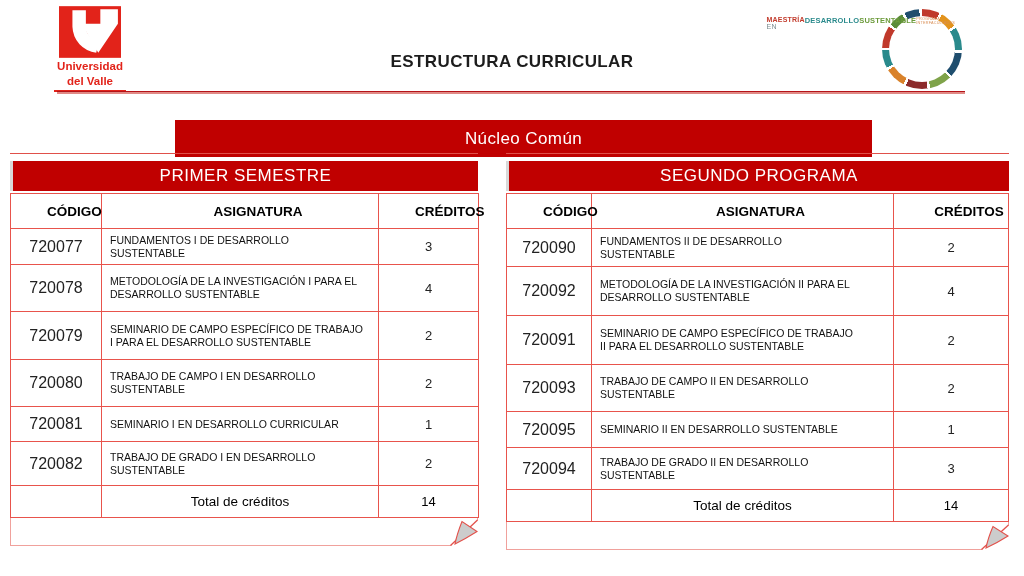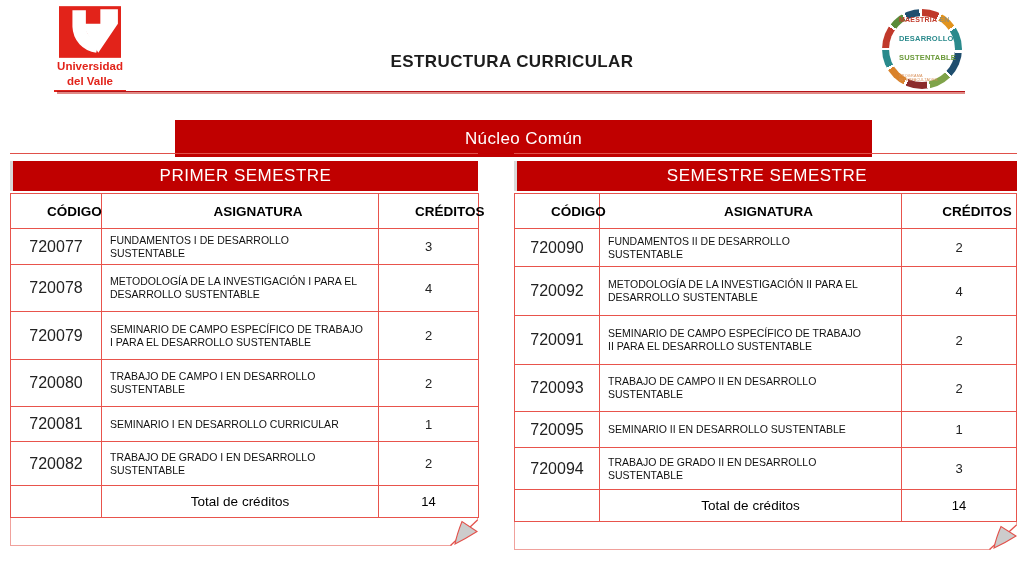--- a/index.html
+++ b/index.html
@@ -24,38 +24,38 @@
       #2a8a8c 58deg 92deg,#fff 92deg 96deg,
       #1f4e6e 96deg 132deg,#fff 132deg 136deg,
       #7fa34a 136deg 168deg,#fff 168deg 172deg,
       #8c2b2b 172deg 204deg,#fff 204deg 208deg,
       #d9822b 208deg 238deg,#fff 238deg 242deg,
       #2a8a8c 242deg 268deg,#fff 268deg 272deg,
       #c0392b 272deg 304deg,#fff 304deg 308deg,
       #5b8c3a 308deg 330deg,#fff 330deg 334deg,
       #1f4e6e 334deg 356deg,#fff 356deg 360deg); }
   .mds-inner { position:absolute; inset:7px; border-radius:50%; background:#fff;
-    display:flex; flex-direction:column; justify-content:space-between; padding-left:10px; }
+    display:flex; flex-direction:row; justify-content:flex-end; padding-left:10px; }
   .mds-l1 { font-size:7px; font-weight:bold; letter-spacing:.2px; }
   .mds-l1 .strong { color:#c23b2c; }
   .mds-l1 .light { color:#7a8b8f; font-weight:normal; }
   .mds-l2 { font-size:7.5px; font-weight:bold; color:#2a8a8c; letter-spacing:.2px; }
   .mds-l3 { font-size:7.5px; font-weight:bold; color:#6b9a3a; letter-spacing:.2px; }
   .mds-l4 { font-size:3.8px; color:#d98f57; letter-spacing:.2px; margin-top:1px; }
 
   .header-rule { position:absolute; left:57px; top:91px; width:908px; height:3px;
     background:#b51318; border-bottom:2px solid #e08a86; }
 
   
   .banner { position:absolute; left:175px; top:108px; width:697px; height:37px;
     background:#c00000; color:#fff; font-size:17px; font-weight:500;
     display:flex; align-items:center; justify-content:center; letter-spacing:.4px;margin-top:12px; }
 
   
-  .tables { position:absolute; left:10px; top:153px; width:1003px; display:flex; gap:36px; align-items:flex-start; }
+  .tables { position:absolute; left:10px; top:153px; width:1003px; display:flex; gap:28px; align-items:flex-start; }
   .sem { border-top:1px solid #e0504a; padding-top:7px; }
   .sem.t1 { width:468px; }
   .sem.t2 { width:503px; }
 
   .band { height:30px; background:#c00000; border-left:3px solid #d9d9d9;
     color:#fff; font-size:17px; letter-spacing:.5px;
     display:flex; align-items:center; justify-content:center; }
 
   table { border-collapse:collapse; width:100%; margin-top:2px; table-layout:fixed; }
   th, td { border:1px solid #e8534c; vertical-align:middle; }
@@ -171,21 +171,21 @@
       <div class="strip">
         <svg width="34" height="29" viewBox="0 0 34 29">
           <polygon points="7,29 34,29 34,3" fill="#ffffff"></polygon>
           <line x1="6.5" y1="28.5" x2="33.5" y2="3" stroke="#e2514b" stroke-width="1.3"></line>
           <path d="M18,4.5 Q13,17 11,27 Q22,21.5 33,14.5 Z" fill="#cccccc" stroke="#e2514b" stroke-width="1.1"></path>
         </svg>
       </div>
     </section>
 
     <section class="sem t2">
-      <div class="band">SEMESTRE SEMESTRE</div>
+      <div class="band">SEGUNDO PROGRAMA</div>
       <table>
         <colgroup>
             <col style="width:85px">
             <col style="width:302px">
             <col style="width:115px">
           </colgroup>
         <thead>
           <tr>
             <th>CÓDIGO</th>
             <th>ASIGNATURA</th>

